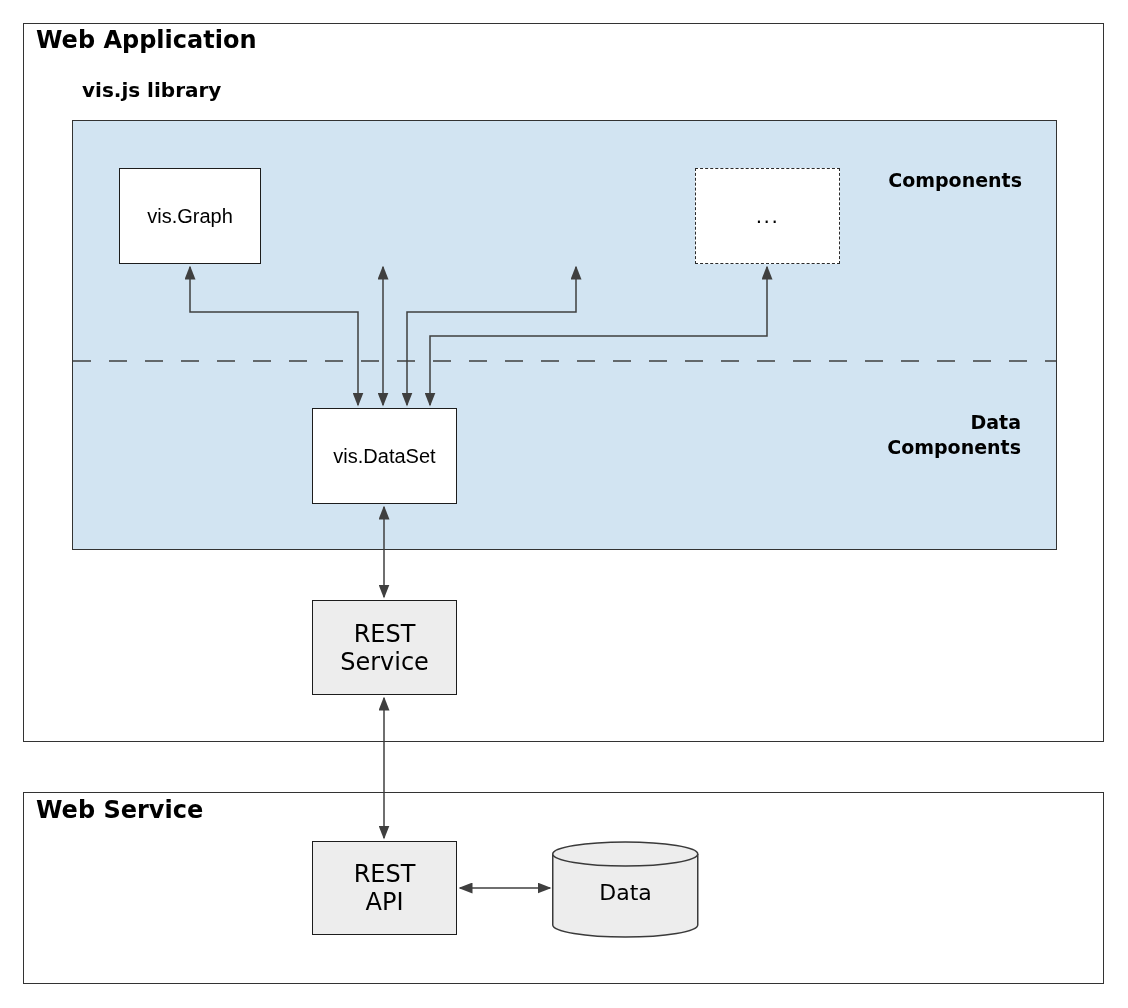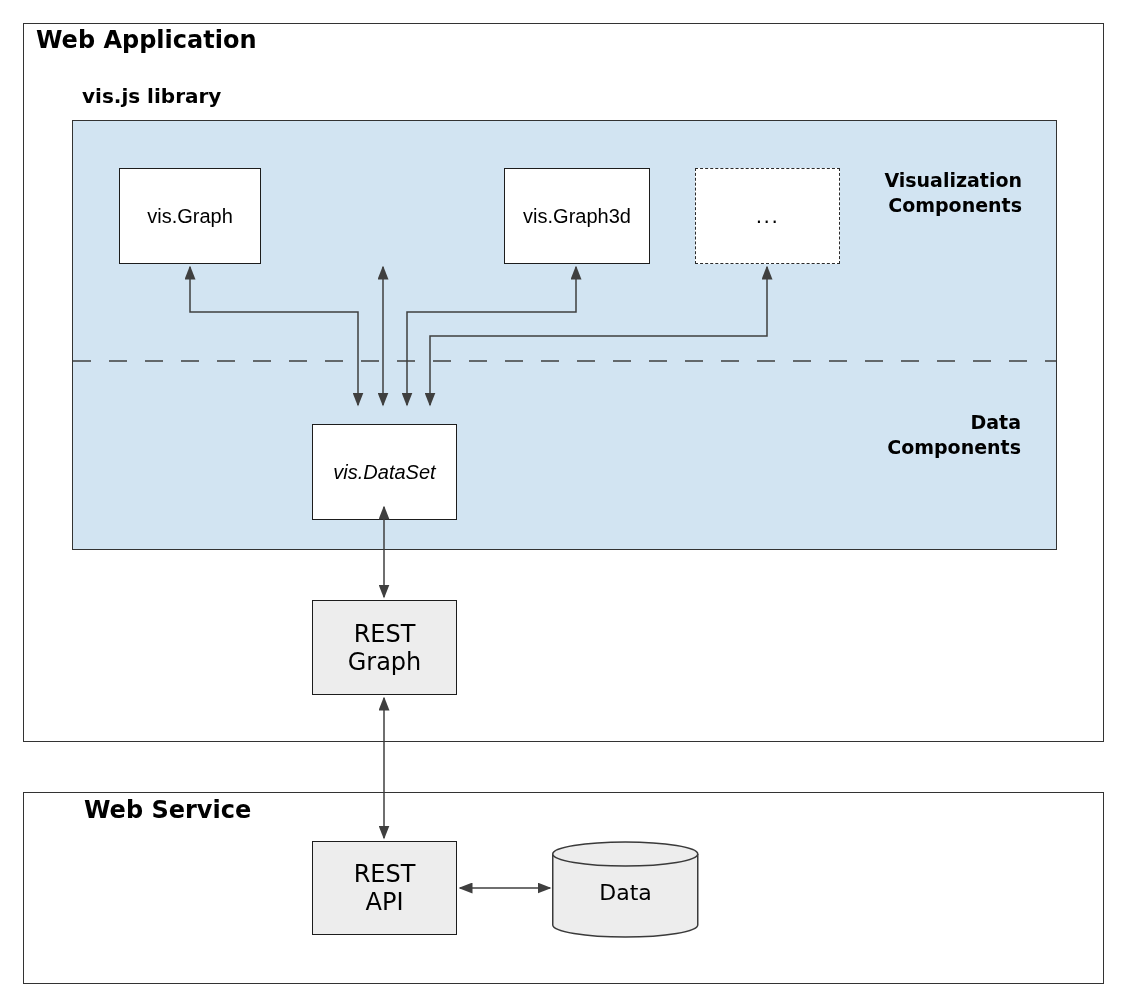--- a/index.html
+++ b/index.html
@@ -53,55 +53,51 @@
   .cyl-body { fill:var(--service-node-fill, #ededed); stroke:#3a3a3a; stroke-width:1.5; }
 </style>
 </head>
 <body>
 
 <div class="canvas">
 
   <div class="abs frame" style="left:23px; top:23px; width:1081px; height:719px;"></div>
   <div class="abs frame-title lg" style="left:36px; top:26px;">Web Application</div>
 
-  <div class="abs frame-title md" style="left:82px; top:84px;">vis.js library</div>
+  <div class="abs frame-title md" style="left:82px; top:78px;">vis.js library</div>
   <div class="abs panel" style="left:72px; top:120px; width:985px; height:430px;"></div>
 
   <div class="abs node" style="left:119px; top:168px; width:142px; height:96px;">
     <span>vis.Graph</span>
-  </div>
-  <div class="abs node" style="left:504px; top:168px; width:146px; height:96px;">
-    <span>vis.Graph3d</span>
   </div>
   <div class="abs node dashed" style="left:695px; top:168px; width:145px; height:96px;">
     <span>...</span>
   </div>
 
   <div class="abs side-label" style="left:822px; top:168px; width:200px;">
-    <div>Visualization</div>
     <div>Components</div>
   </div>
   <div class="abs side-label" style="left:821px; top:410px; width:200px;">
     <div>Data</div>
     <div>Components</div>
   </div>
 
-  <div class="abs node" style="left:312px; top:424px; width:145px; height:96px;font-style:italic;">
+  <div class="abs node" style="left:312px; top:408px; width:145px; height:96px;">
     <span>vis.DataSet</span>
   </div>
 
   <div class="abs node gray" style="left:312px; top:600px; width:145px; height:95px;">
     <div class="stack">
       <span>REST</span>
-      <span>Graph</span>
+      <span>Service</span>
     </div>
   </div>
 
   <div class="abs frame" style="left:23px; top:792px; width:1081px; height:192px;"></div>
-  <div class="abs frame-title lg" style="left:36px; top:796px;margin-left:48px;">Web Service</div>
+  <div class="abs frame-title lg" style="left:36px; top:796px;">Web Service</div>
 
   <div class="abs node gray" style="left:312px; top:841px; width:145px; height:94px;">
     <div class="stack">
       <span>REST</span>
       <span>API</span>
     </div>
   </div>
 
   <svg class="overlay" width="1128" height="1008" viewBox="0 0 1128 1008">
     <defs>

